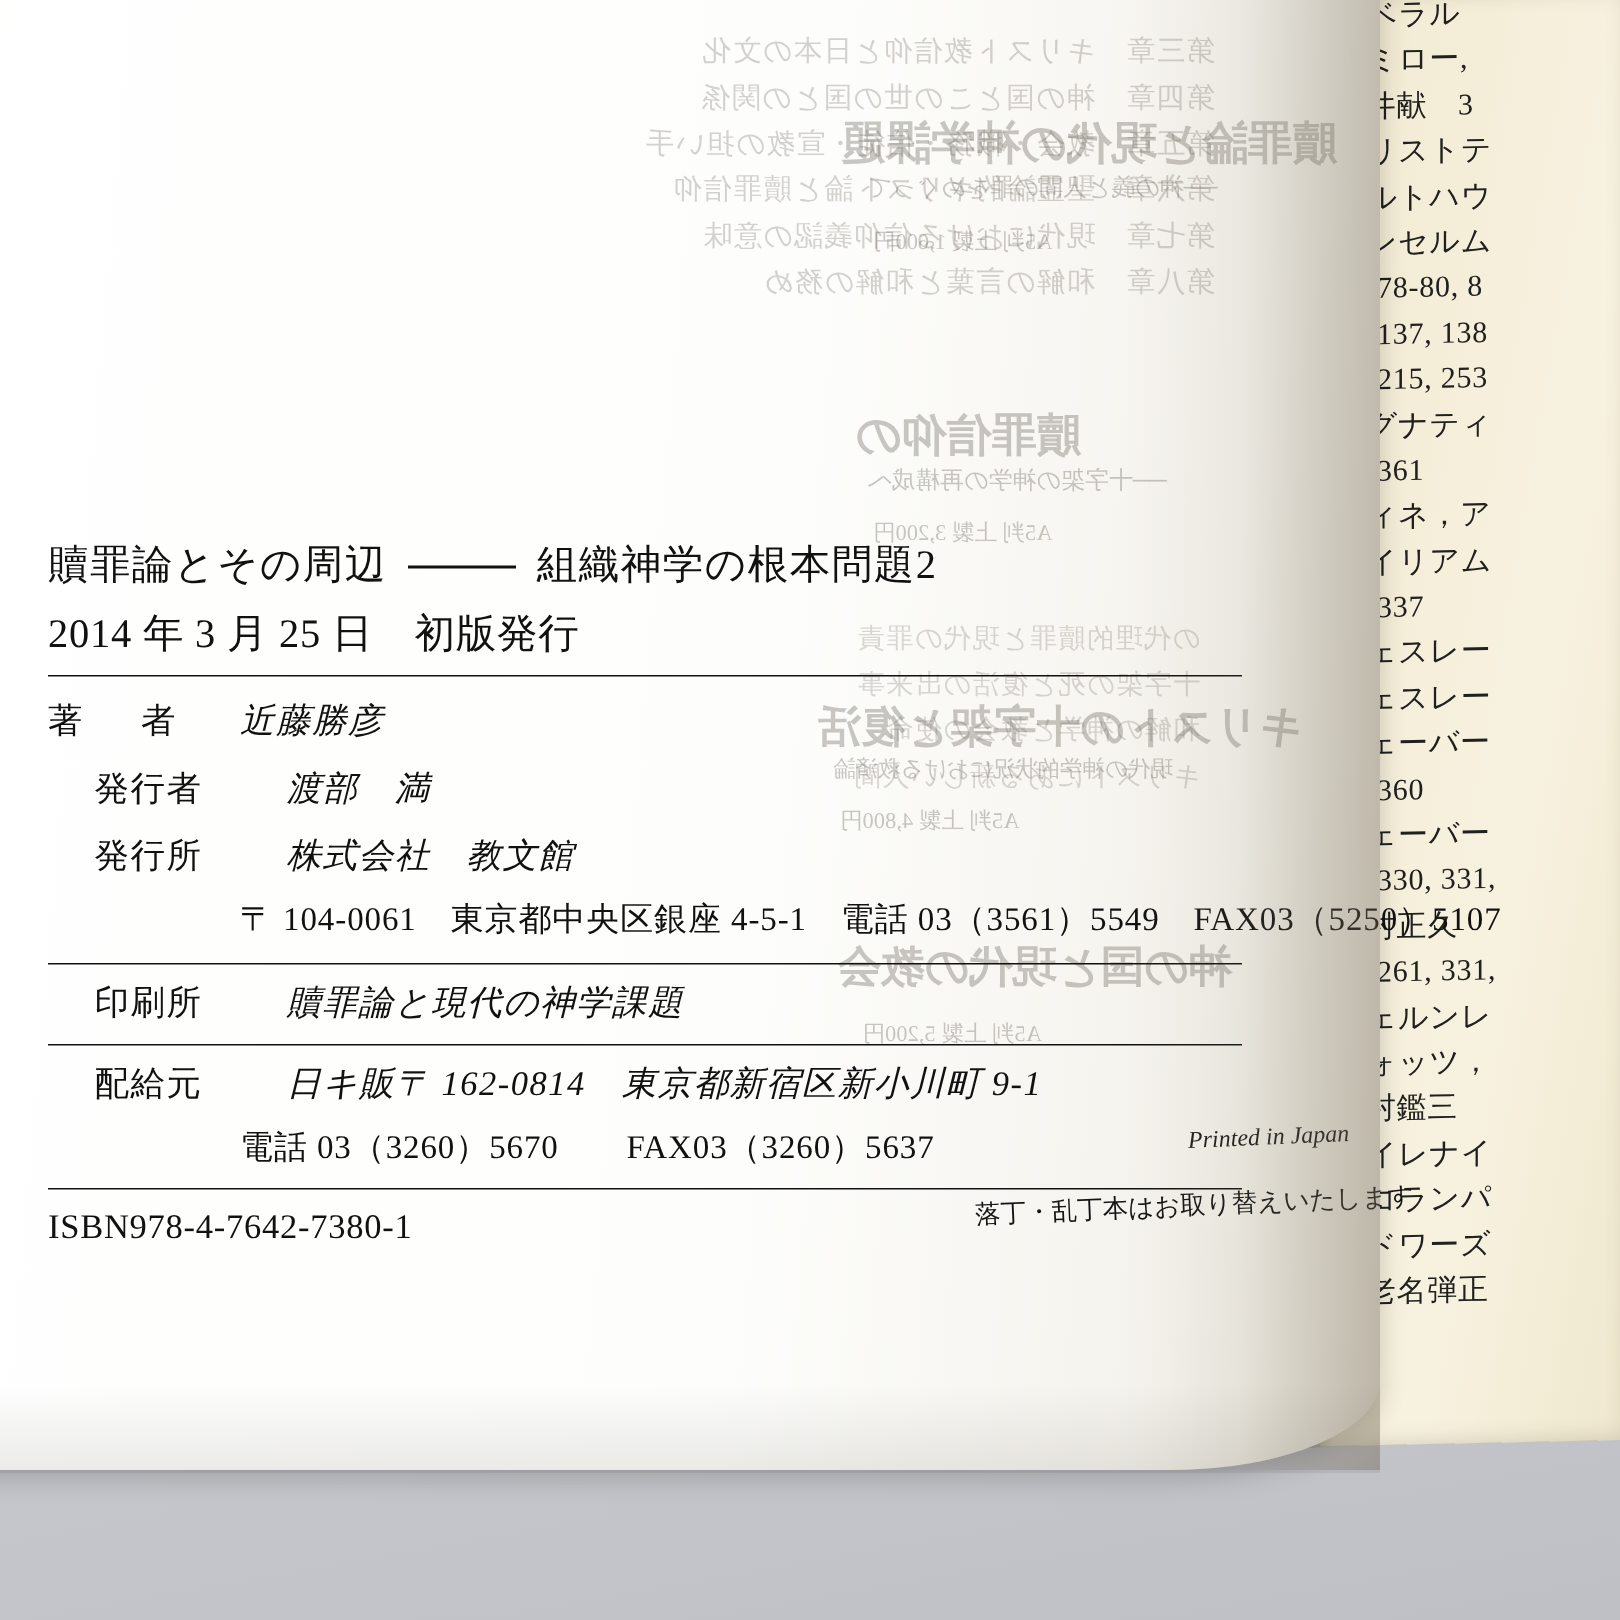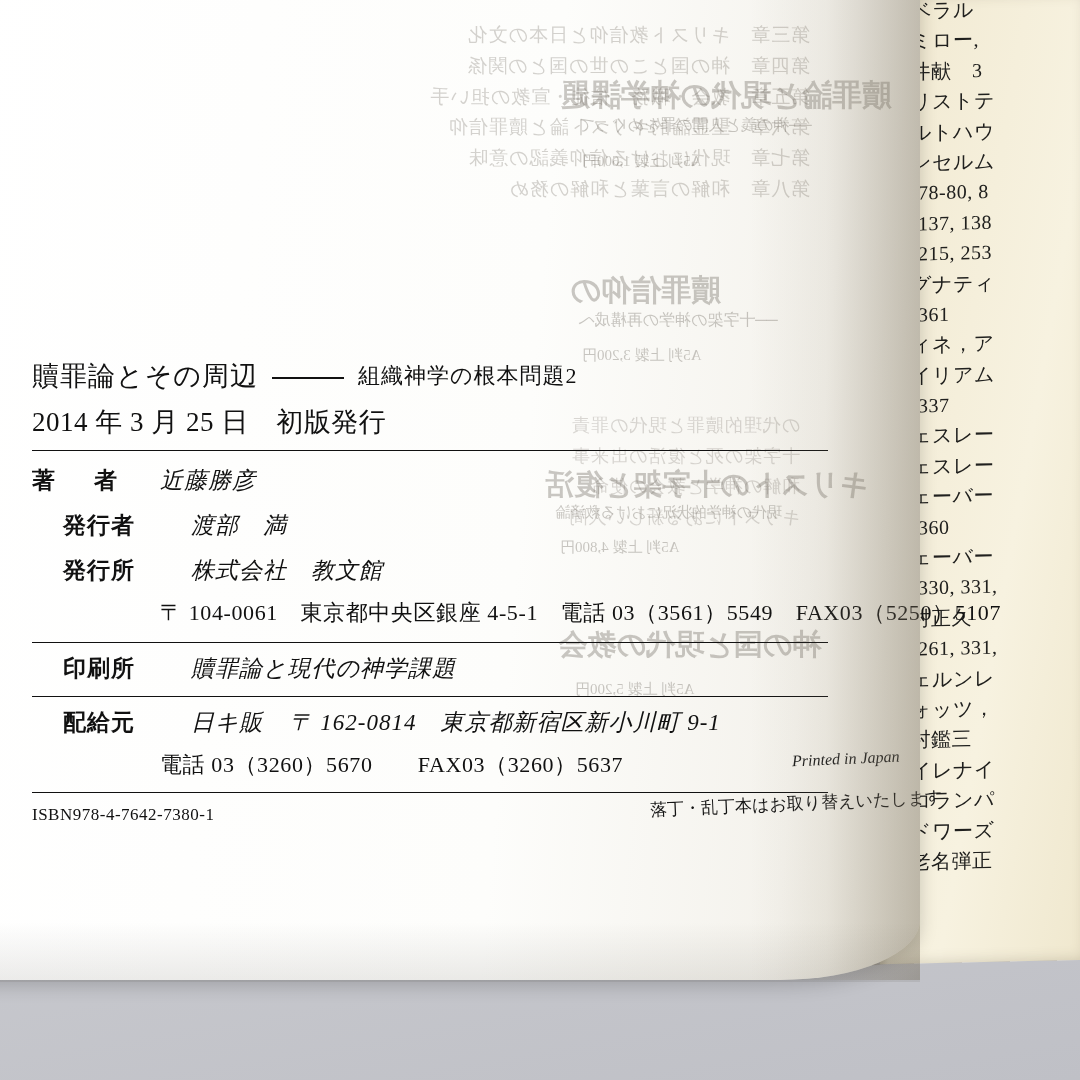--- a/index.html
+++ b/index.html
@@ -155,21 +155,21 @@
   .col-title .dash {
     display: inline-block;
     width: 72px;
     height: 0;
     border-top: 2px solid #111;
     margin: 0 8px;
     position: relative;
     top: 2px;
   }
   .col-title .sub {
-    font-size: 22px;
+    font-size: 27px;
   }
   .col-date {
     margin-top: 10px;
     font-size: 27px;
     letter-spacing: 0.5px;
   }
   .rule {
     border: 0;
     border-top: 1.6px solid #111;
     margin: 10px 0 0 0;
@@ -181,35 +181,34 @@
     display: flex;
     align-items: baseline;
     font-size: 23px;
     margin-top: 14px;
     letter-spacing: 0.6px;
   }
   .row .lbl {
     width: 128px;
     flex: 0 0 128px;
     letter-spacing: 8px;
-    font-weight: bold;
   }
   .row .lbl.wide { letter-spacing: 1px; margin-left: 31px; }
   .row .val { letter-spacing: 1px; font-style: italic; }
   .indent-row {
     font-size: 22px;
     margin-top: 12px;
     margin-left: 128px;
     letter-spacing: 0.6px;
     white-space: nowrap;
   }
   .indent-row .gap { display: inline-block; width: 22px; }
 
   .isbn {
-    font-size: 17px;
+    font-size: 23px;
     margin-top: 12px;
     letter-spacing: 0.5px;
   }
   .copyright {
     font-size: 23px;
     margin-top: 18px;
     letter-spacing: 0.5px;
   }
 
   .printed-in {
@@ -346,21 +345,21 @@
       <div class="row" style="margin-top:10px;">
         <span class="lbl wide">印刷所</span>
         <span class="val">贖罪論と現代の神学課題</span>
       </div>
 
       <hr class="rule short" style="margin-top:12px;">
 
       <div class="row" style="margin-top:10px;">
         <span class="lbl wide">配給元</span>
         <span class="val">日キ販</span>
-        <span class="val" style="margin-left:26px;">〒 162-0814　東京都新宿区新小川町 9-1</span>
+        <span class="val" style="">〒 162-0814　東京都新宿区新小川町 9-1</span>
       </div>
 
       <div class="indent-row">電話 03（3260）5670　　FAX03（3260）5637</div>
 
       <hr class="rule short" style="margin-top:12px;">
 
       <div class="isbn">ISBN978-4-7642-7380-1</div>
 
     </div>
 

